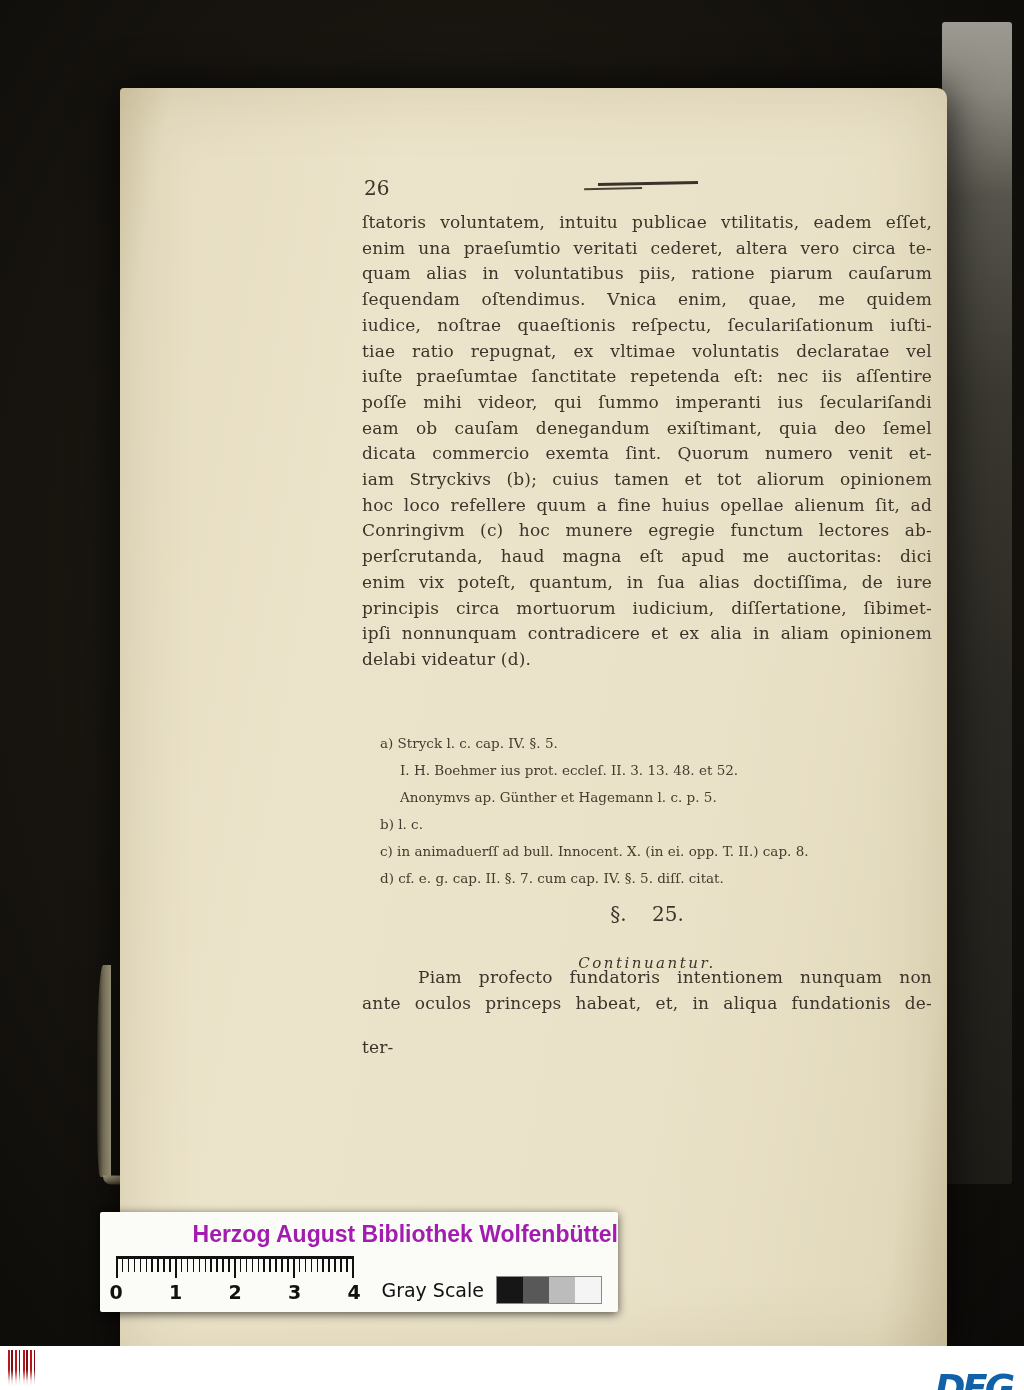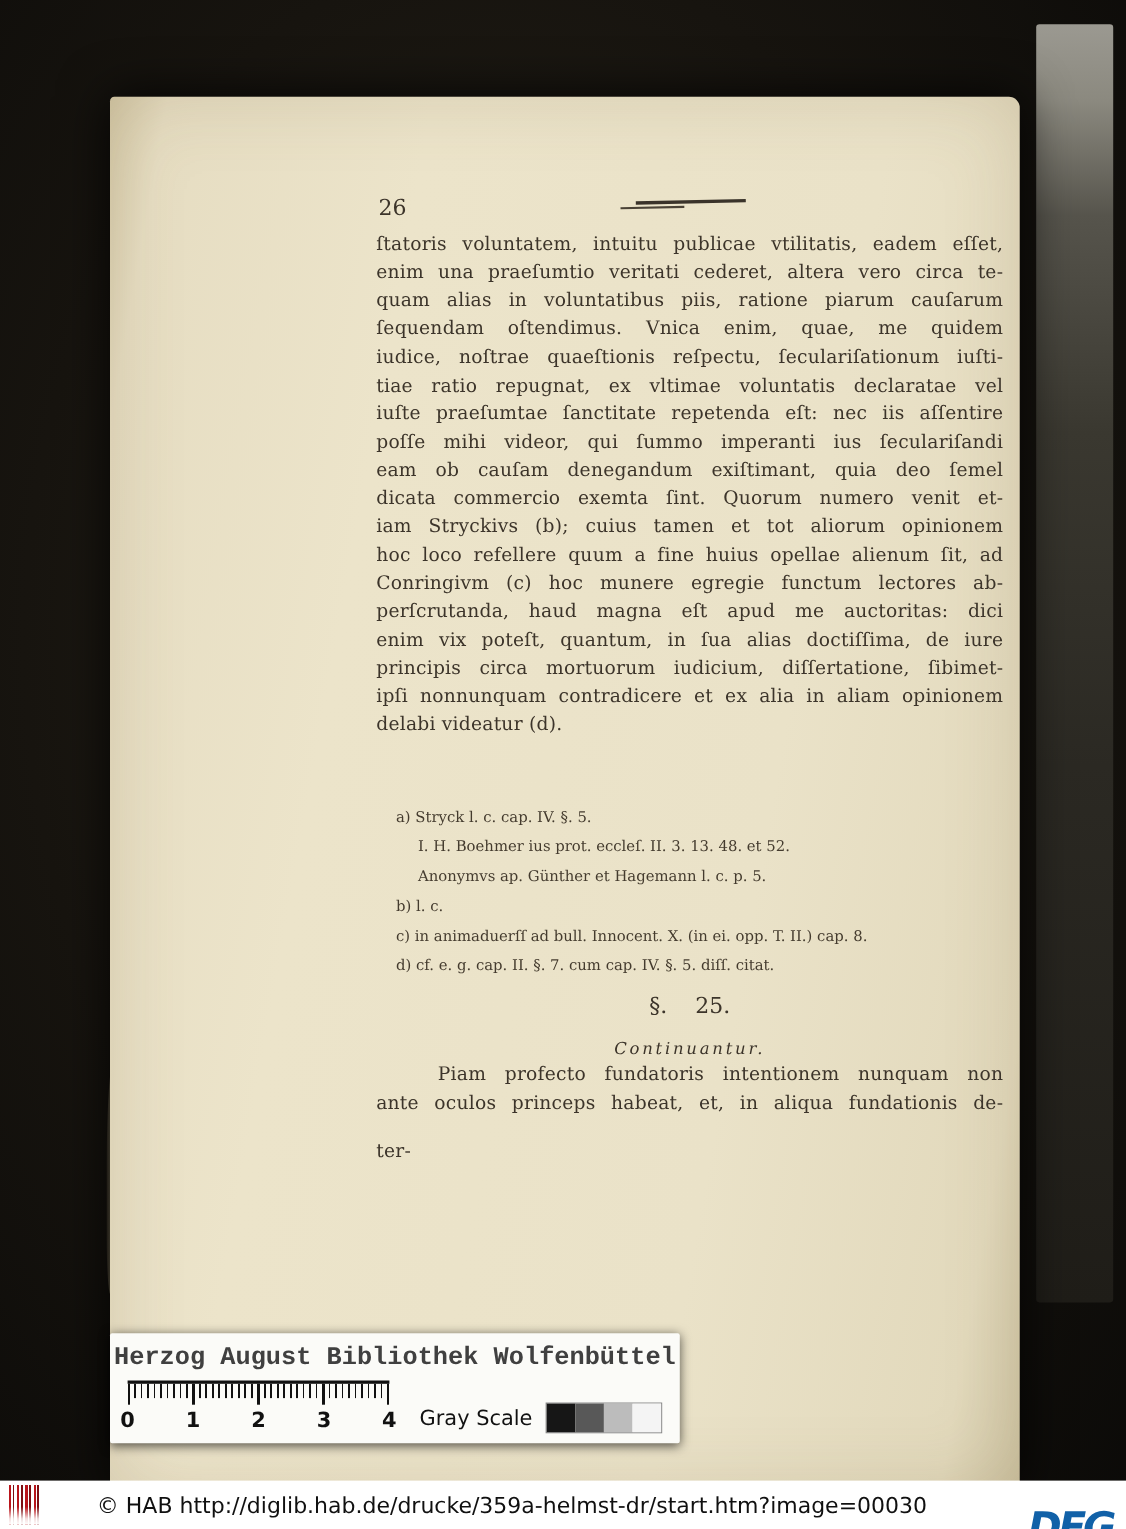--- a/index.html
+++ b/index.html
@@ -22,21 +22,21 @@
     background: linear-gradient(90deg, #2f2a20 0%, #8d8468 45%, #cdc3a3 100%);
   }
   .page-stack-bottom {
     position:absolute; left:103px; top:1177px; width:580px; height:9px;
     border-radius:0 0 8px 8px; transform:rotate(0.3deg);
     background: linear-gradient(180deg, #bdb393 0%, #8a8166 55%, #4a442f 100%);
   }
 
   
   .page {
-    position:absolute; left:100px; top:88px; width:827px; height:1268px;
+    position:absolute; left:120px; top:88px; width:827px; height:1268px;
     background: linear-gradient(100deg, #d6cbaa 0%, #e6ddc2 5%, #ece4ca 28%,
                 #eae2c8 68%, #e2d9bc 93%, #cfc5a4 100%);
     border-radius:4px 10px 9px 4px;
     box-shadow: 0 0 45px rgba(0,0,0,0.85), inset 0 0 70px rgba(115,95,55,0.18);
     color:#3c342a;
   }
   .pagenum { position:absolute; left:244px; top:88px; font-size:20px; }
   .rule {
     position:absolute; left:478px; top:94px; width:100px; height:3px;
     background:#3a332a; transform:rotate(-1.2deg);
@@ -53,38 +53,38 @@
   .body-line:last-child { text-align-last:left; }
 
   .footnotes {
     position:absolute; left:260px; top:642px; width:525px;
     font-size:13.5px; line-height:27px; color:#443b2e; white-space:nowrap;
   }
   .fn-line.indent { padding-left:20px; }
 
   .section { position:absolute; left:242px; top:814px; width:570px; text-align:center; }
   .section-heading { font-size:20px; white-space:pre; }
-  .section-sub { font-size:15px; font-style:italic; letter-spacing:2.5px; margin-top:18px; }
+  .section-sub { font-size:15px; font-style:italic; letter-spacing:2.5px; margin-top:28px; }
 
   .closing {
     position:absolute; left:242px; top:876px; width:570px;
     font-size:17px; line-height:26px; letter-spacing:0.2px;
   }
   .para-line { text-align:justify; text-align-last:justify; }
   .para-line:first-child { text-indent:56px; }
   .catchword { text-align:left; padding-right:30px; margin-top:18px; }
 
   
   .card {
     position:absolute; left:100px; top:1212px; width:518px; height:100px;
     background:#fbfbf8; border-radius:2px; box-shadow:0 2px 10px rgba(0,0,0,0.65);
   }
   .card-title {
-    text-align:center; margin-top:9px; font-family:Liberation Mono, monospace;
-    font-weight:bold; font-size:23px; color:#404040;
+    text-align:right; margin-top:9px; font-family:Liberation Sans, sans-serif;
+    font-weight:bold; font-size:23px; color:#a21caf;
   }
   .card-row { display:flex; align-items:flex-start; margin-top:8px; padding:0 16px; }
   .ruler { position:relative; width:238px; height:50px; }
   .ruler-ticks {
     position:absolute; top:0; left:0; width:238px; height:13px;
     border-top:3px solid #111;
     background:repeating-linear-gradient(to right, #111 0, #111 1.5px, transparent 1.5px, transparent 5.9px);
   }
   .ruler-ticks-major {
     position:absolute; top:3px; left:0; width:238px; height:19px;
@@ -202,17 +202,16 @@
           <div class="gs-cell gs-c1"></div>
           <div class="gs-cell gs-c2"></div>
           <div class="gs-cell gs-c3"></div>
         </div>
       </div>
     </div>
   </div>
 
   <div class="footer">
     <div class="barcode"></div>
-    <div class="footer-text">© HAB http://diglib.hab.de/drucke/359a-helmst-dr/start.htm?image=00030</div>
     <div class="dfg">DFG</div>
   </div>
 
 </div>
 
 </body></html>

